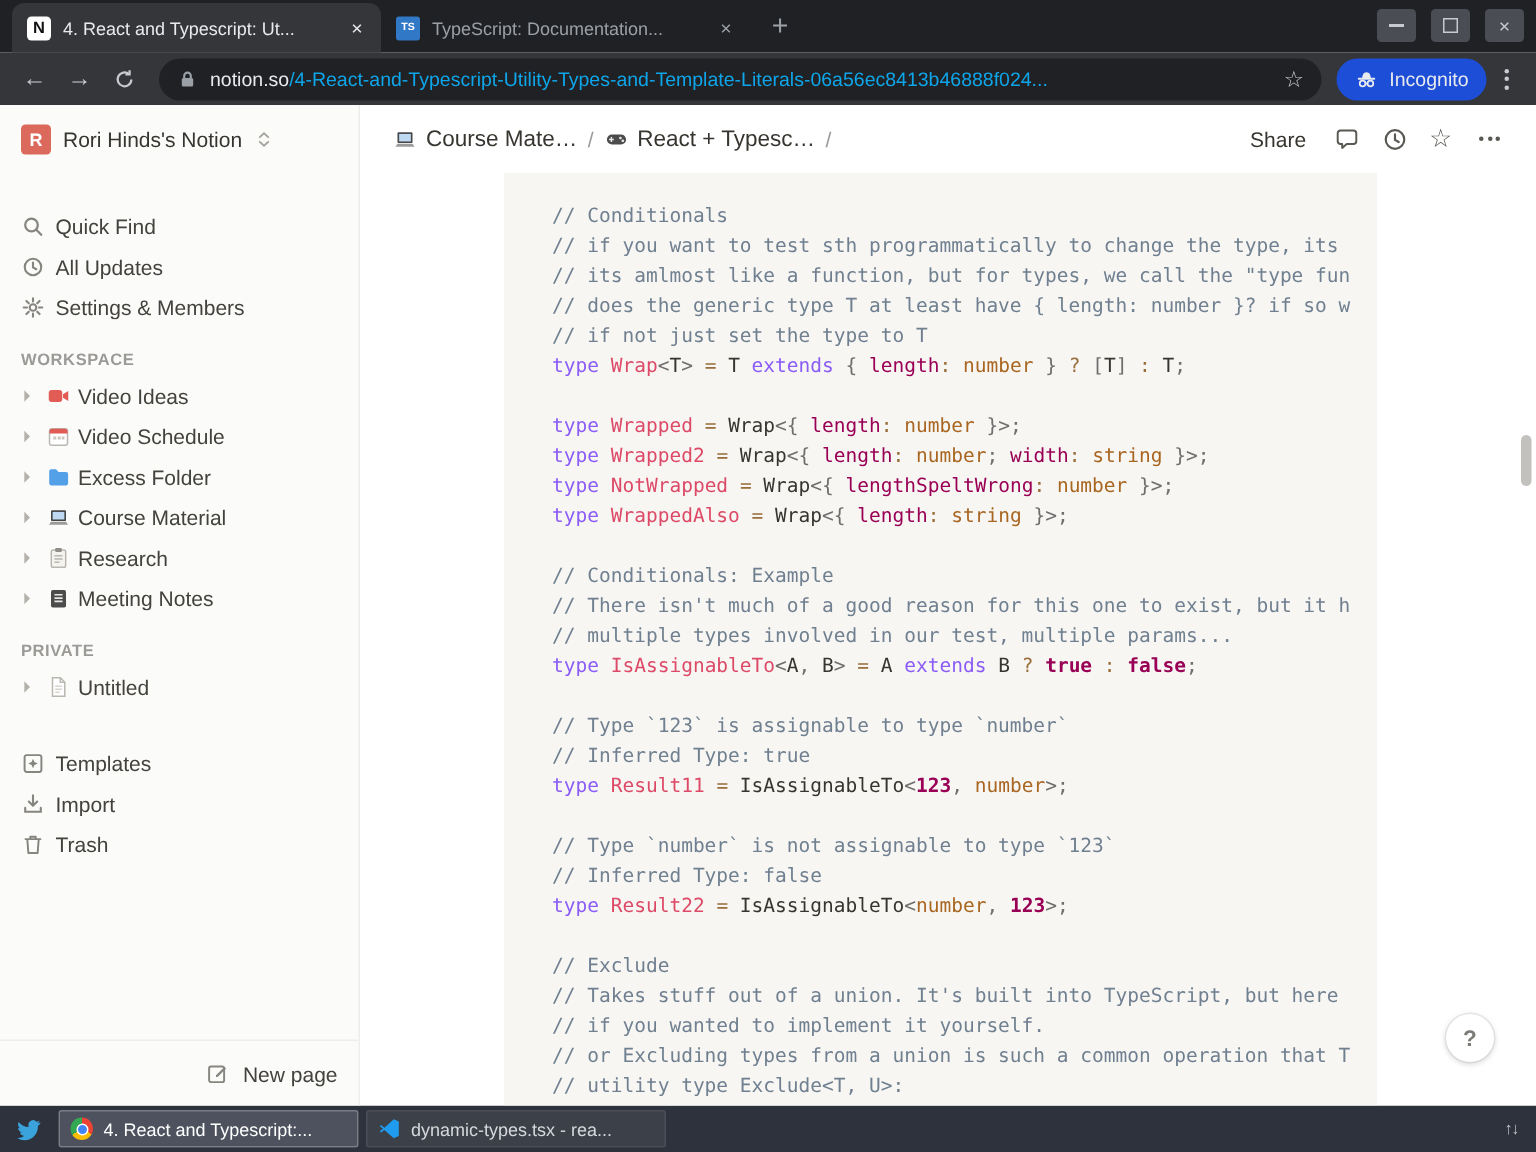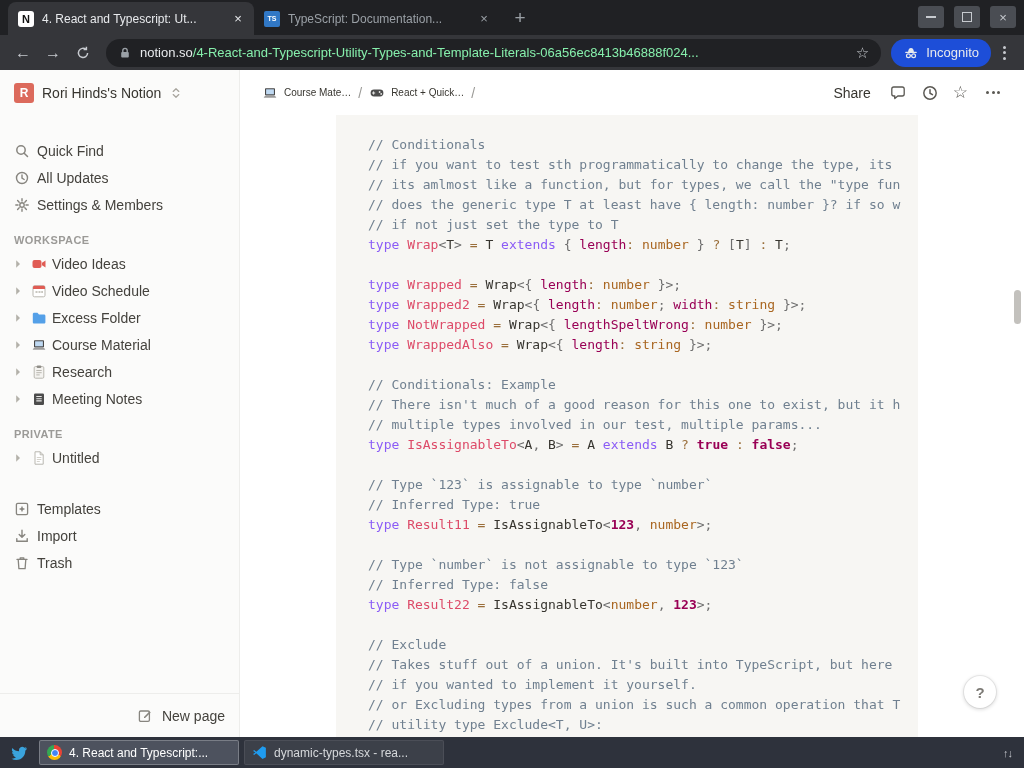--- a/index.html
+++ b/index.html
@@ -16,21 +16,21 @@
   .fav-ts{width:16px;height:16px;background:#3178c6;color:#fff;border-radius:2px;font-weight:bold;font-size:7px;display:flex;align-items:center;justify-content:center;}
   .newtab{width:28px;height:28px;margin:0 0 3px 6px;color:#9aa0a6;font-size:19px;display:flex;align-items:center;justify-content:center;border-radius:50%;}
   .win-controls{position:absolute;right:8px;top:6px;display:flex;gap:10px;}
   .winbtn{width:26px;height:22px;background:#4a4d53;border-radius:3px;color:#c7cacf;display:flex;align-items:center;justify-content:center;font-size:13px;}
   .minline{display:block;width:10px;height:2px;background:#c7cacf;}
   .maxbox{display:block;width:8px;height:8px;border:1.5px solid #c7cacf;}
   .toolbar{height:35px;background:#35363a;display:flex;align-items:center;padding:0 10px;gap:4px;}
   .navbtn{width:26px;height:26px;color:#c7cacf;font-size:16px;display:flex;align-items:center;justify-content:center;border-radius:50%;}
   .urlbar{flex:1;min-width:0;height:28px;background:#202124;border-radius:14px;display:flex;align-items:center;gap:8px;padding:0 12px;margin:0 6px;font-size:13px;color:#e8eaed;}
   .url-text{flex:1;min-width:0;white-space:nowrap;overflow:hidden;}
-  .url-path{color:#86efac;}
+  .url-path{color:#0ea5e9;}
   .url-star{color:#c7cacf;font-size:15px;}
   .incog{height:28px;border-radius:14px;background:#1d4ed8;display:flex;align-items:center;gap:7px;padding:0 12px;color:#e8eaed;font-size:13px;white-space:nowrap;}
   .dots-v{display:flex;flex-direction:column;gap:2.5px;padding:0 8px;}
   .dots-h{display:flex;flex-direction:row;gap:2.5px;padding:0 4px;}
   .dot{width:3px;height:3px;border-radius:50%;background:#c7cacf;}
   .dots-h .dot{background:#5a5853;}
   
   .app{display:flex;height:667px;}
   .sidebar{width:240px;box-sizing:border-box;background:#fbfbfa;border-right:1px solid #ededeb;position:relative;font-size:14px;color:#44423d;overflow:hidden;}
   .ws-header{display:flex;align-items:center;gap:8px;padding:13px 14px 0 14px;font-weight:500;color:#37352f;}
@@ -40,21 +40,21 @@
   .sb-row{display:flex;align-items:center;gap:7px;height:27px;padding:0 14px;cursor:default;}
   .sb-row.tree{padding:0 8px 0 10px;gap:5px;}
   .sb-label{white-space:nowrap;overflow:hidden;}
   .sb-sec-label{padding:16px 14px 4px 14px;font-size:11px;font-weight:700;letter-spacing:.4px;color:#9b9a97;}
   #sb-bottom{margin-top:24px;}
   .chev{width:16px;height:16px;}
   .newpage{position:absolute;left:0;right:0;bottom:0;height:44px;border-top:1px solid #ededeb;display:flex;align-items:center;gap:9px;padding:0 14px;background:#fbfbfa;box-sizing:border-box;justify-content:flex-end;}
   .main{flex:1;min-width:0;position:relative;background:#fff;}
   .topbar{height:45px;display:flex;align-items:center;padding:0 12px 0 16px;}
   #crumbs{display:flex;align-items:center;min-width:0;overflow:hidden;}
-  .crumb{display:flex;align-items:center;gap:6px;font-size:10px;color:#37352f;padding:3px 6px;border-radius:3px;white-space:nowrap;}
+  .crumb{display:flex;align-items:center;gap:6px;font-size:15px;color:#37352f;padding:3px 6px;border-radius:3px;white-space:nowrap;}
   .crumb-sep{color:#9b9a97;margin:0 1px;font-size:14px;}
   .topbar-actions{margin-left:auto;display:flex;align-items:center;gap:14px;padding-right:8px;}
   .share{font-size:14px;color:#37352f;background:none;border:none;padding:2px 4px;font-family:inherit;}
   .tb-ic{color:#5a5853;font-size:17px;display:flex;align-items:center;justify-content:center;}
   .content{position:absolute;top:45px;left:0;right:0;bottom:0;overflow:hidden;}
   .codeblock{position:absolute;left:96px;top:0;bottom:0;width:582px;box-sizing:border-box;background:#f7f6f3;padding:20px 10px 0 32px;font-family:"DejaVu Sans Mono","Liberation Mono",monospace;font-size:13px;line-height:20px;white-space:pre;overflow:hidden;}
   .cl{height:20px;}
   .tk-c{color:#708090;}
   .tk-k{color:#8b5cf6;}
   .tk-cn{color:#dd4a68;}
@@ -344,21 +344,21 @@
             <span class="crumb-sep">/</span>
             <span class="crumb">
               <span class="ic">
                 <svg width="16" height="16" viewBox="0 0 16 16">
                   <rect x="1.6" y="4.6" width="12.8" height="6.8" rx="3.4" fill="#4c4c4c"></rect>
                   <path d="M4.6 6.4v3.2M3 8h3.2" stroke="#e8e8e6" stroke-width="1"></path>
                   <circle cx="10.6" cy="7" r="0.9" fill="#e8e8e6"></circle>
                   <circle cx="12.2" cy="8.9" r="0.9" fill="#e8e8e6"></circle>
                 </svg>
               </span>
-              <span class="crumb-label">React + Quick…</span>
+              <span class="crumb-label">React + Typesc…</span>
             </span>
             <span class="crumb-sep">/</span>
           </div>
         <div class="topbar-actions">
           <button class="share">Share</button>
           <span class="tb-ic">
               <svg width="18" height="18" viewBox="0 0 18 18">
                 <path d="M2.8 5a2 2 0 0 1 2-2h8.4a2 2 0 0 1 2 2v5a2 2 0 0 1-2 2H8.8l-3 2.6V12h-1a2 2 0 0 1-2-2z" fill="none" stroke="#5a5853" stroke-width="1.3" stroke-linejoin="round"></path>
               </svg>
             </span>

